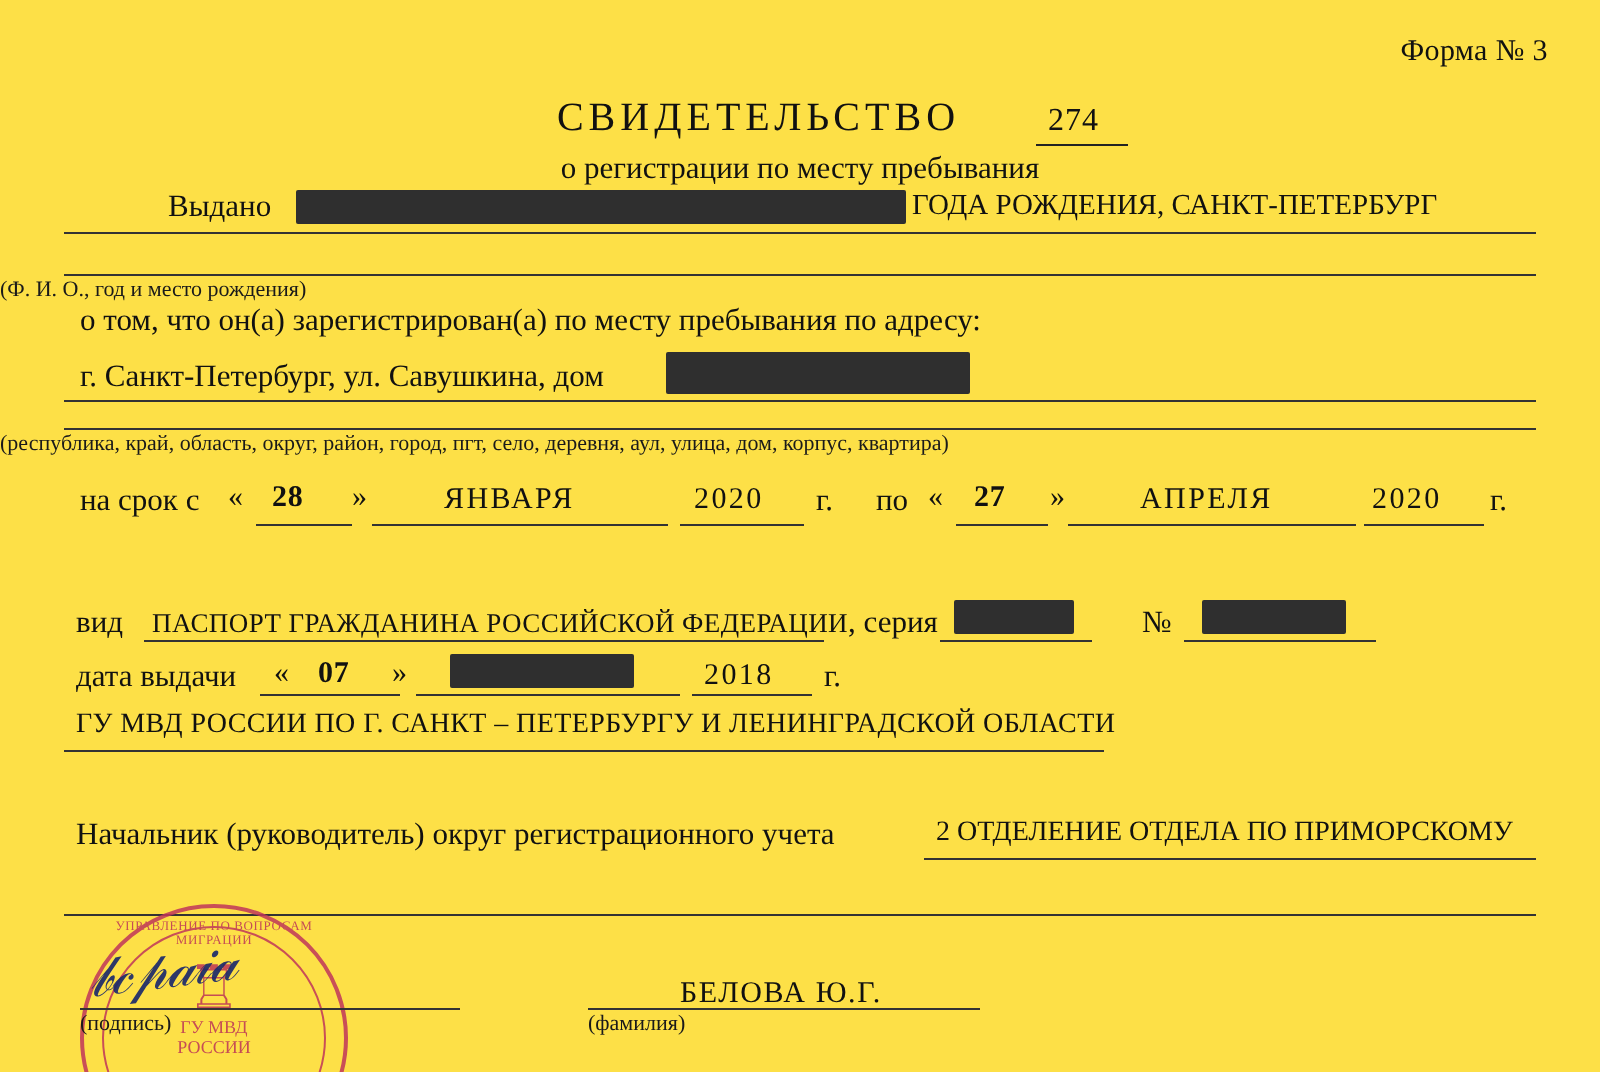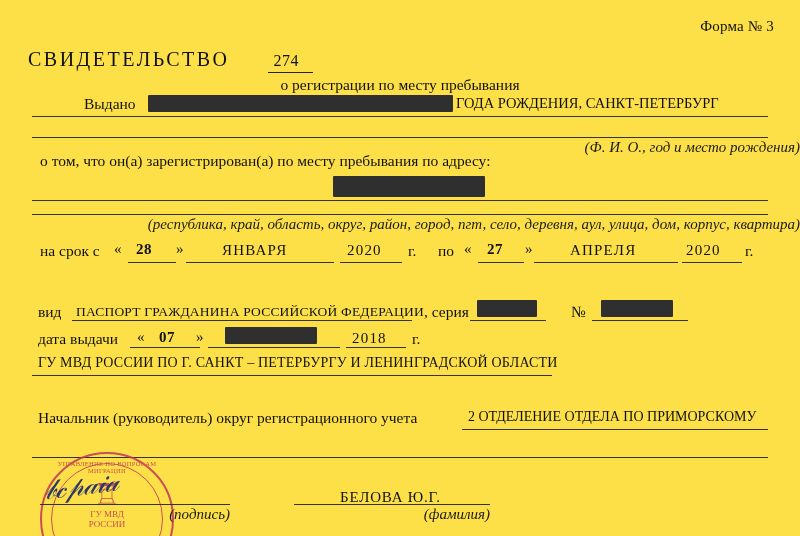--- a/index.html
+++ b/index.html
@@ -28,21 +28,21 @@
     top: 18px;
     font-size: 15px;
     letter-spacing: .2px;
   }
 
   .title {
     position: absolute;
     left: 0;
     right: 0;
     top: 48px;
-    text-align: left;
+    text-align: center;
     padding-left: 28px;
   }
   .title .main {
     font-size: 20px;
     letter-spacing: 2.5px;
     display: inline-block;
   }
   .title .num {
     display: inline-block;
     position: relative;
@@ -74,25 +74,24 @@
     background: #333;
   }
 
   .lbl {
     position: absolute;
     font-size: 15.5px;
     white-space: nowrap;
   }
   .caption {
     position: absolute;
-    text-align: right;
-    font-size: 15px;
+    text-align: left;
+    font-size: 11px;
     color: #1a1a1a;
     white-space: nowrap;
-    font-style: italic;
   }
 
   .redact {
     position: absolute;
     background: #2f2f2f;
     border-radius: 1px;
   }
 
   .hand {
     position: absolute;
@@ -195,20 +194,21 @@
   <div class="lbl" style="left:84px; top:95px;">Выдано</div>
   <div class="redact" style="left:148px; top:95px; width:305px; height:17px;"></div>
   <div class="lbl" style="left:456px; top:95px; font-size:14.5px;">ГОДА РОЖДЕНИЯ, САНКТ-ПЕТЕРБУРГ</div>
   <div class="rule" style="left:32px; top:116px; width:736px;"></div>
 
   <div class="rule" style="left:32px; top:137px; width:736px;"></div>
   <div class="caption" style="left:0; right:0; top:139px;">(Ф. И. О., год и место рождения)</div>
 
   <div class="lbl" style="left:40px; top:152px;">о том, что он(а) зарегистрирован(а) по месту пребывания по адресу:</div>
 
+  <div class="lbl" style="left:40px; top:180px;">г. Санкт-Петербург, ул. Савушкина, дом</div>
   <div class="redact" style="left:333px; top:176px; width:152px; height:21px;"></div>
   <div class="rule" style="left:32px; top:200px; width:736px;"></div>
   <div class="rule" style="left:32px; top:214px; width:736px;"></div>
   <div class="caption" style="left:0; right:0; top:216px;">(республика, край, область, округ, район, город, пгт, село, деревня, аул, улица, дом, корпус, квартира)</div>
 
   <div class="lbl" style="left:40px; top:242px;">на срок с</div>
   <div class="quote" style="left:114px; top:241px;">«</div>
   <div class="hand" style="left:136px; top:241px;">28</div>
   <div class="quote" style="left:176px; top:241px;">»</div>
   <div class="hand spaced" style="left:222px; top:242px;">ЯНВАРЯ</div>

